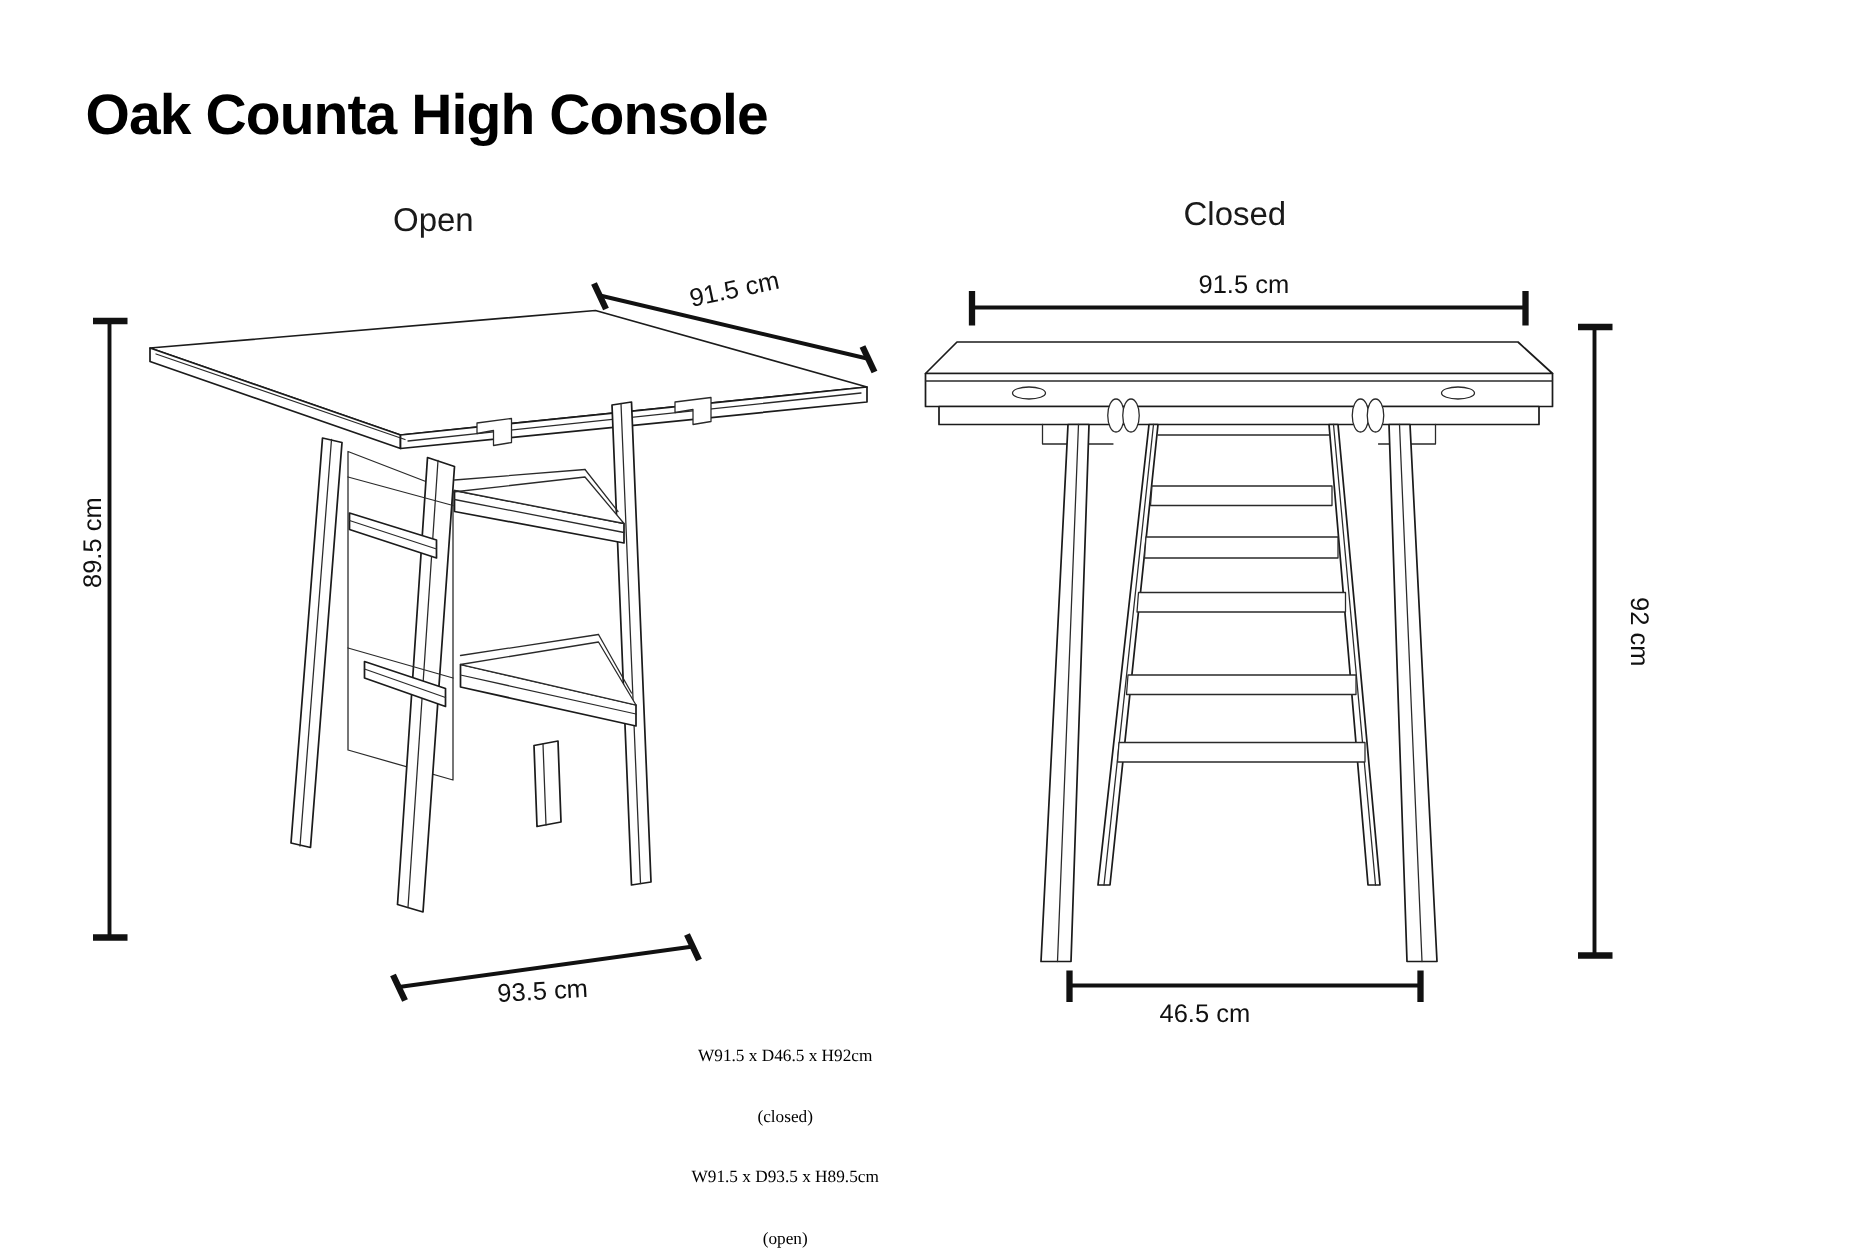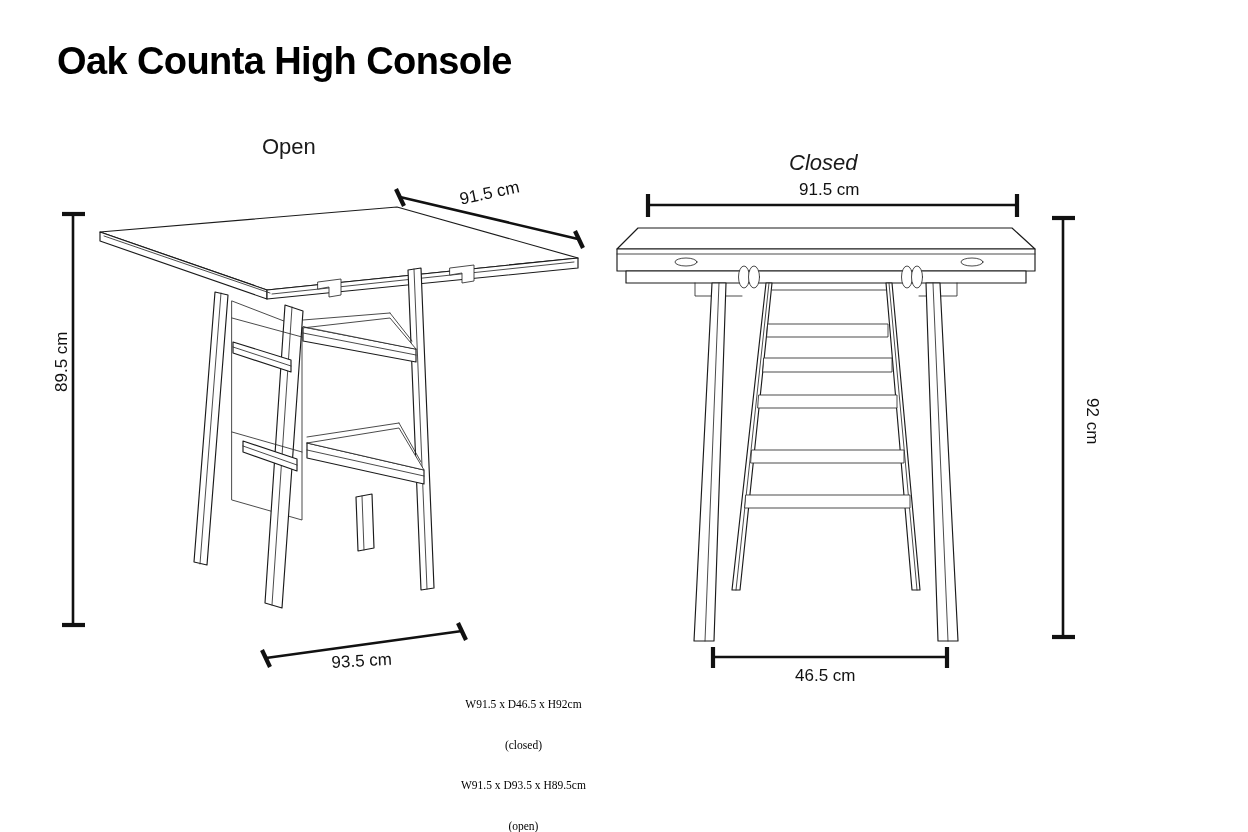--- a/index.html
+++ b/index.html
@@ -10,48 +10,48 @@
   body {
     width: 1248px;
     height: 832px;
     position: relative;
     font-family: "Liberation Sans", sans-serif;
     overflow: hidden;
   }
   #page-title {
     position: absolute;
     left: 57px;
-    top: 40px;
+    top: 56px;
     font-size: 38px;
     font-weight: bold;
     color: #000000;
     letter-spacing: -0.6px;
     white-space: pre;
   }
   .view-caption {
     position: absolute;
     font-size: 22px;
     color: #1a1a1a;
     white-space: pre;
   }
   #caption-open  { left: 262px; top: 134px; }
-  #caption-closed{ left: 789px; top: 150px; font-style: italic; }
+  #caption-closed{ left: 789px; top: 130px; }
 
   .dim-label {
     position: absolute;
     font-size: 17px;
     color: #111111;
     white-space: pre;
   }
   #lbl-open-width   { left: 458px; top: 190px; transform: rotate(-12deg); transform-origin: left top; }
   #lbl-open-height  { left: 52px;  top: 392px; transform: rotate(-90deg); transform-origin: left top; }
   #lbl-open-depth   { left: 331px; top: 653px; transform: rotate(-3.2deg); transform-origin: left top; }
   #lbl-closed-width { left: 799px; top: 180px; }
   #lbl-closed-height{ left: 1102px; top: 398px; transform: rotate(90deg); transform-origin: left top; }
-  #lbl-closed-depth { left: 795px; top: 666px; }
+  #lbl-closed-depth { left: 773px; top: 666px; }
 
   #spec-block {
     position: absolute;
     left: 461px;
     top: 671px;
     font-family: "Liberation Serif", serif;
     font-size: 11.5px;
     line-height: 13.5px;
     color: #000000;
     white-space: pre;

